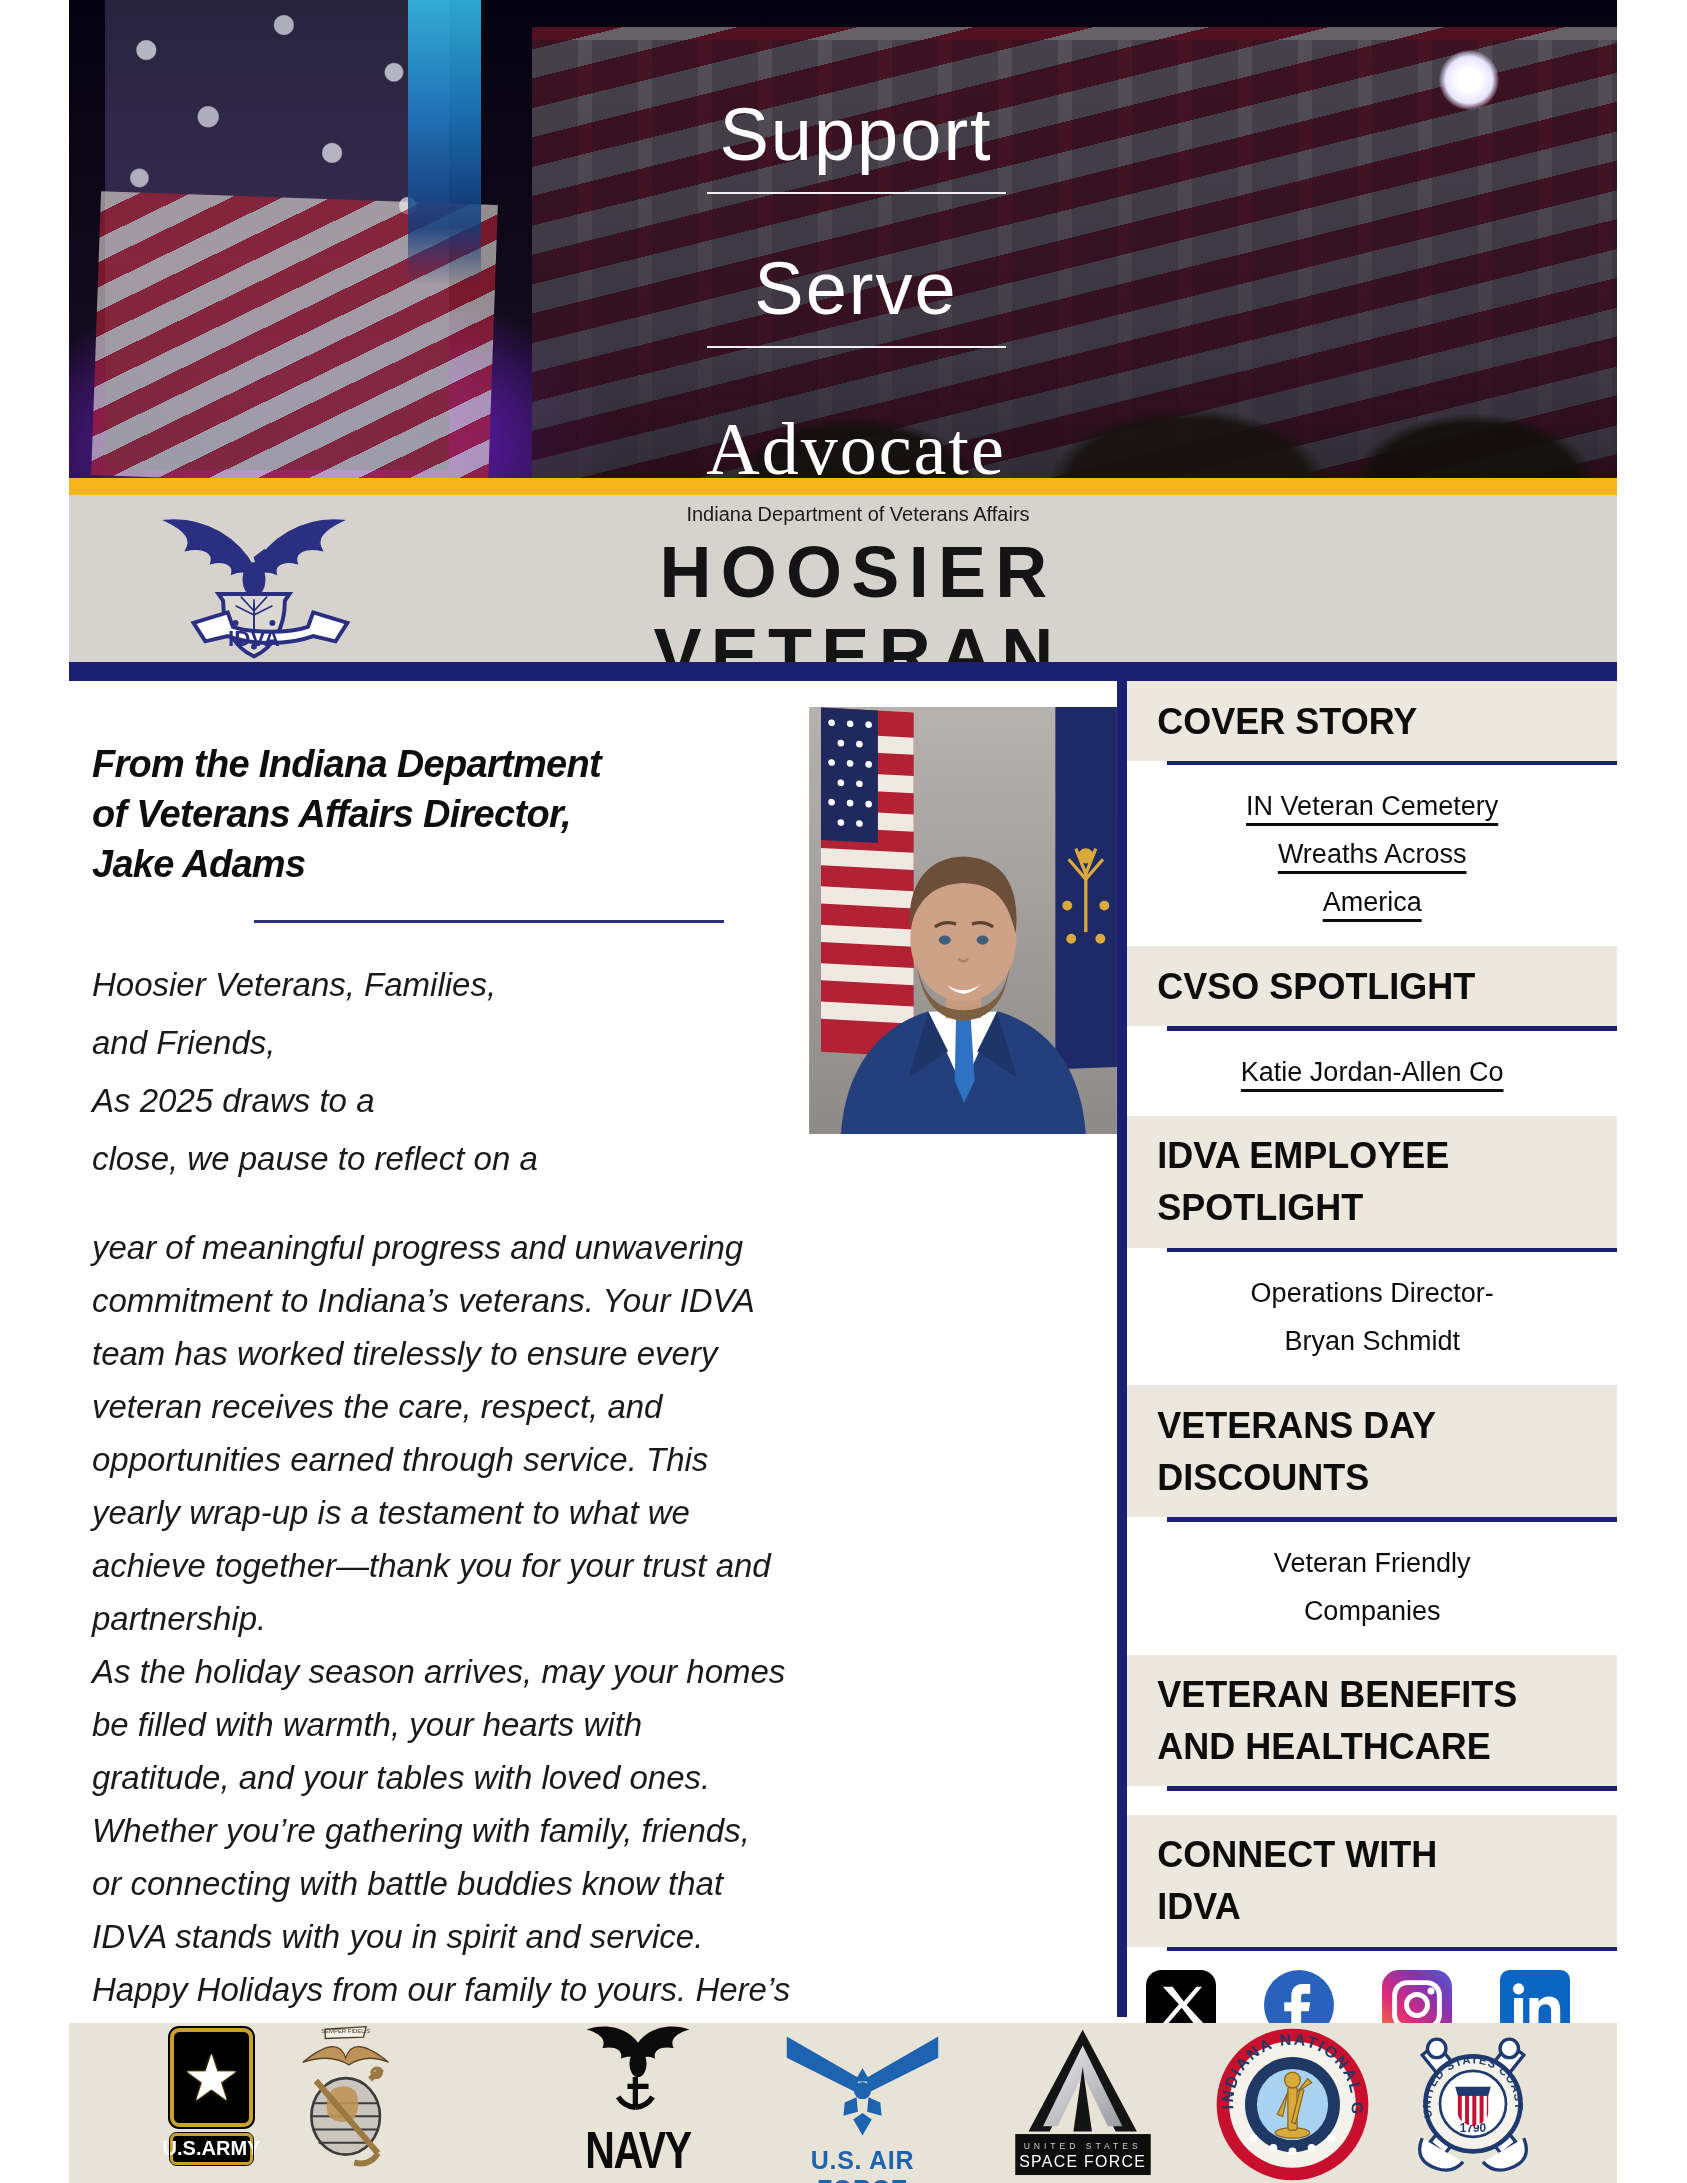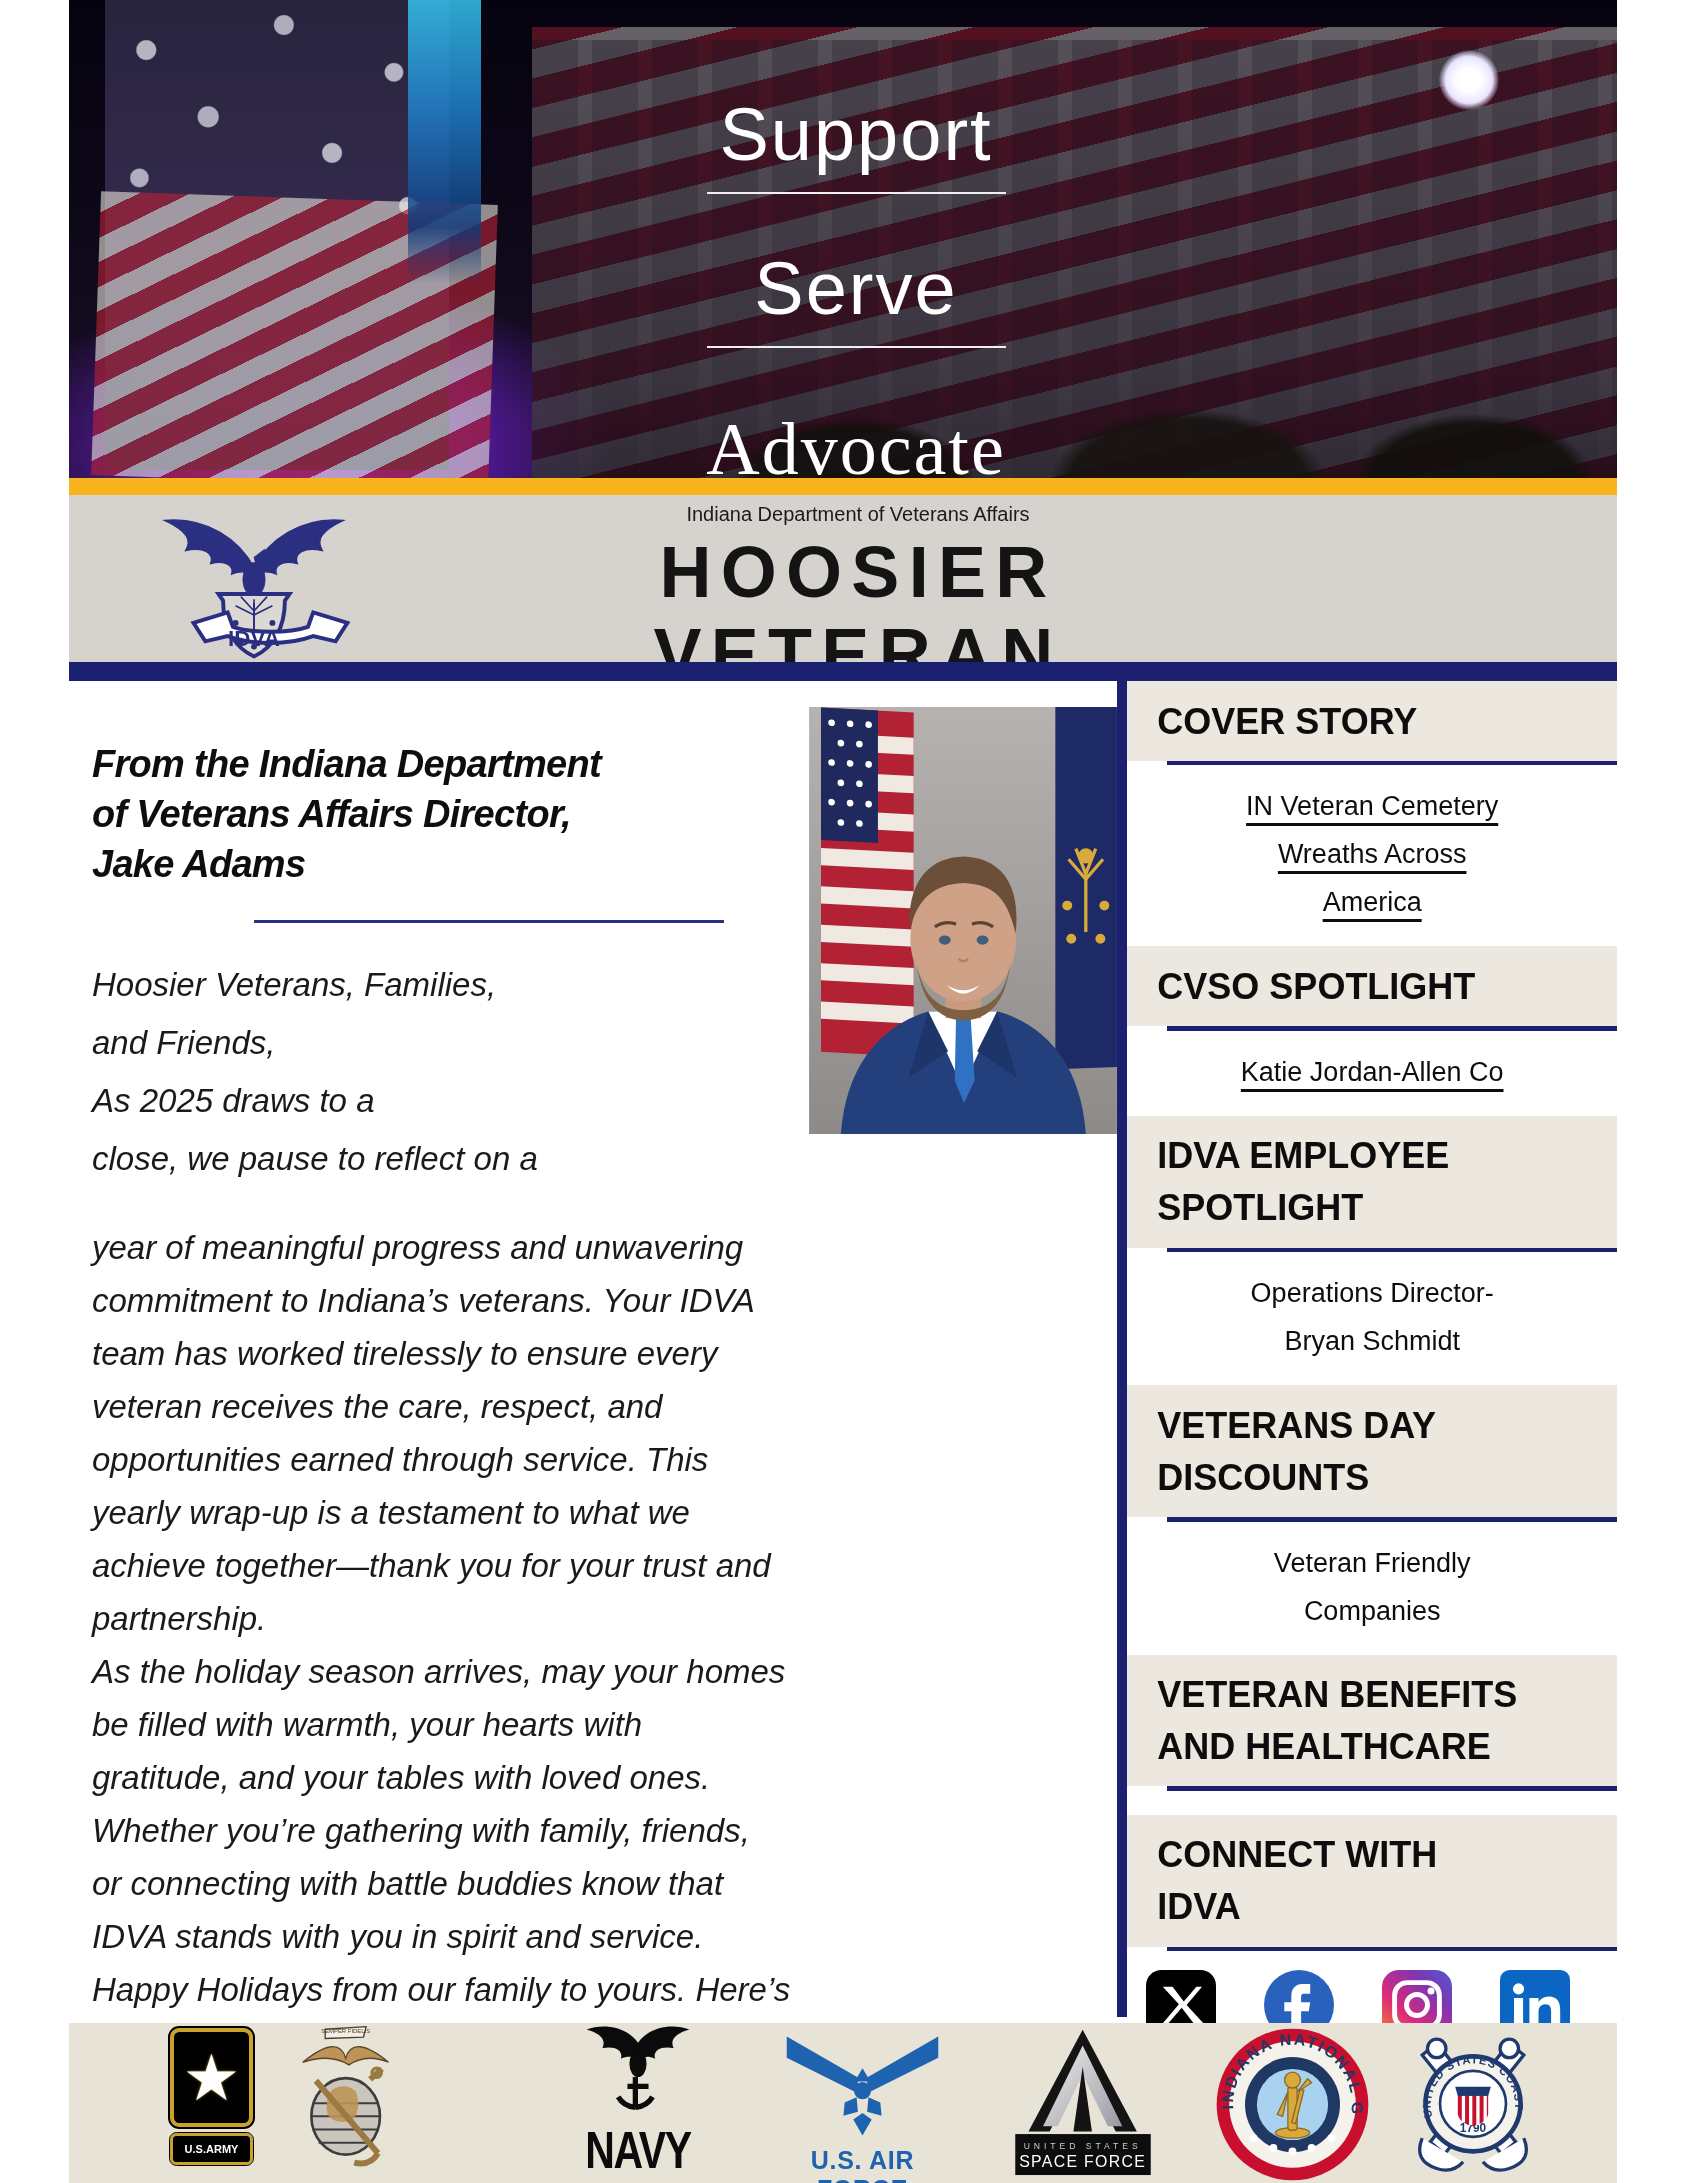--- a/index.html
+++ b/index.html
@@ -81,21 +81,21 @@
 
   
   .footer-band{position:absolute;left:0;top:2023px;width:1548px;height:160px;background:#E8E3D7;}
   .fl{position:absolute;}
   .army-box{width:83px;}
   .army-star{box-sizing:border-box;width:83px;height:99px;background:#000;border:4px solid #C9A227;
         outline:2px solid #000;border-radius:9.3px;display:flex;align-items:center;justify-content:center;}
   .army-star span{color:#fff;font-size:64px;line-height:1;text-shadow:0 0 2.6px #C9A227;}
   .army-label{box-sizing:border-box;margin-top:5.3px;width:83px;height:32px;background:#000;
         border:3.3px solid #C9A227;outline:1.3px solid #000;border-radius:6.6px;color:#fff;font-weight:700;
-        font-size:11px;display:flex;align-items:center;justify-content:center;letter-spacing:0;}
+        font-size:20px;display:flex;align-items:center;justify-content:center;letter-spacing:0;}
   .af-label{margin-top:4px;text-align:center;font-size:25px;font-weight:700;color:#1D63B0;letter-spacing:0.7px;}
   .navy-label{text-align:center;font-size:41px;font-weight:800;color:#0b0b0b;letter-spacing:-1.3px;
         transform:scaleY(1.25);transform-origin:top;}
 </style>
 </head>
 <body>
 
 <div class="page">
   <div class="content">
 

